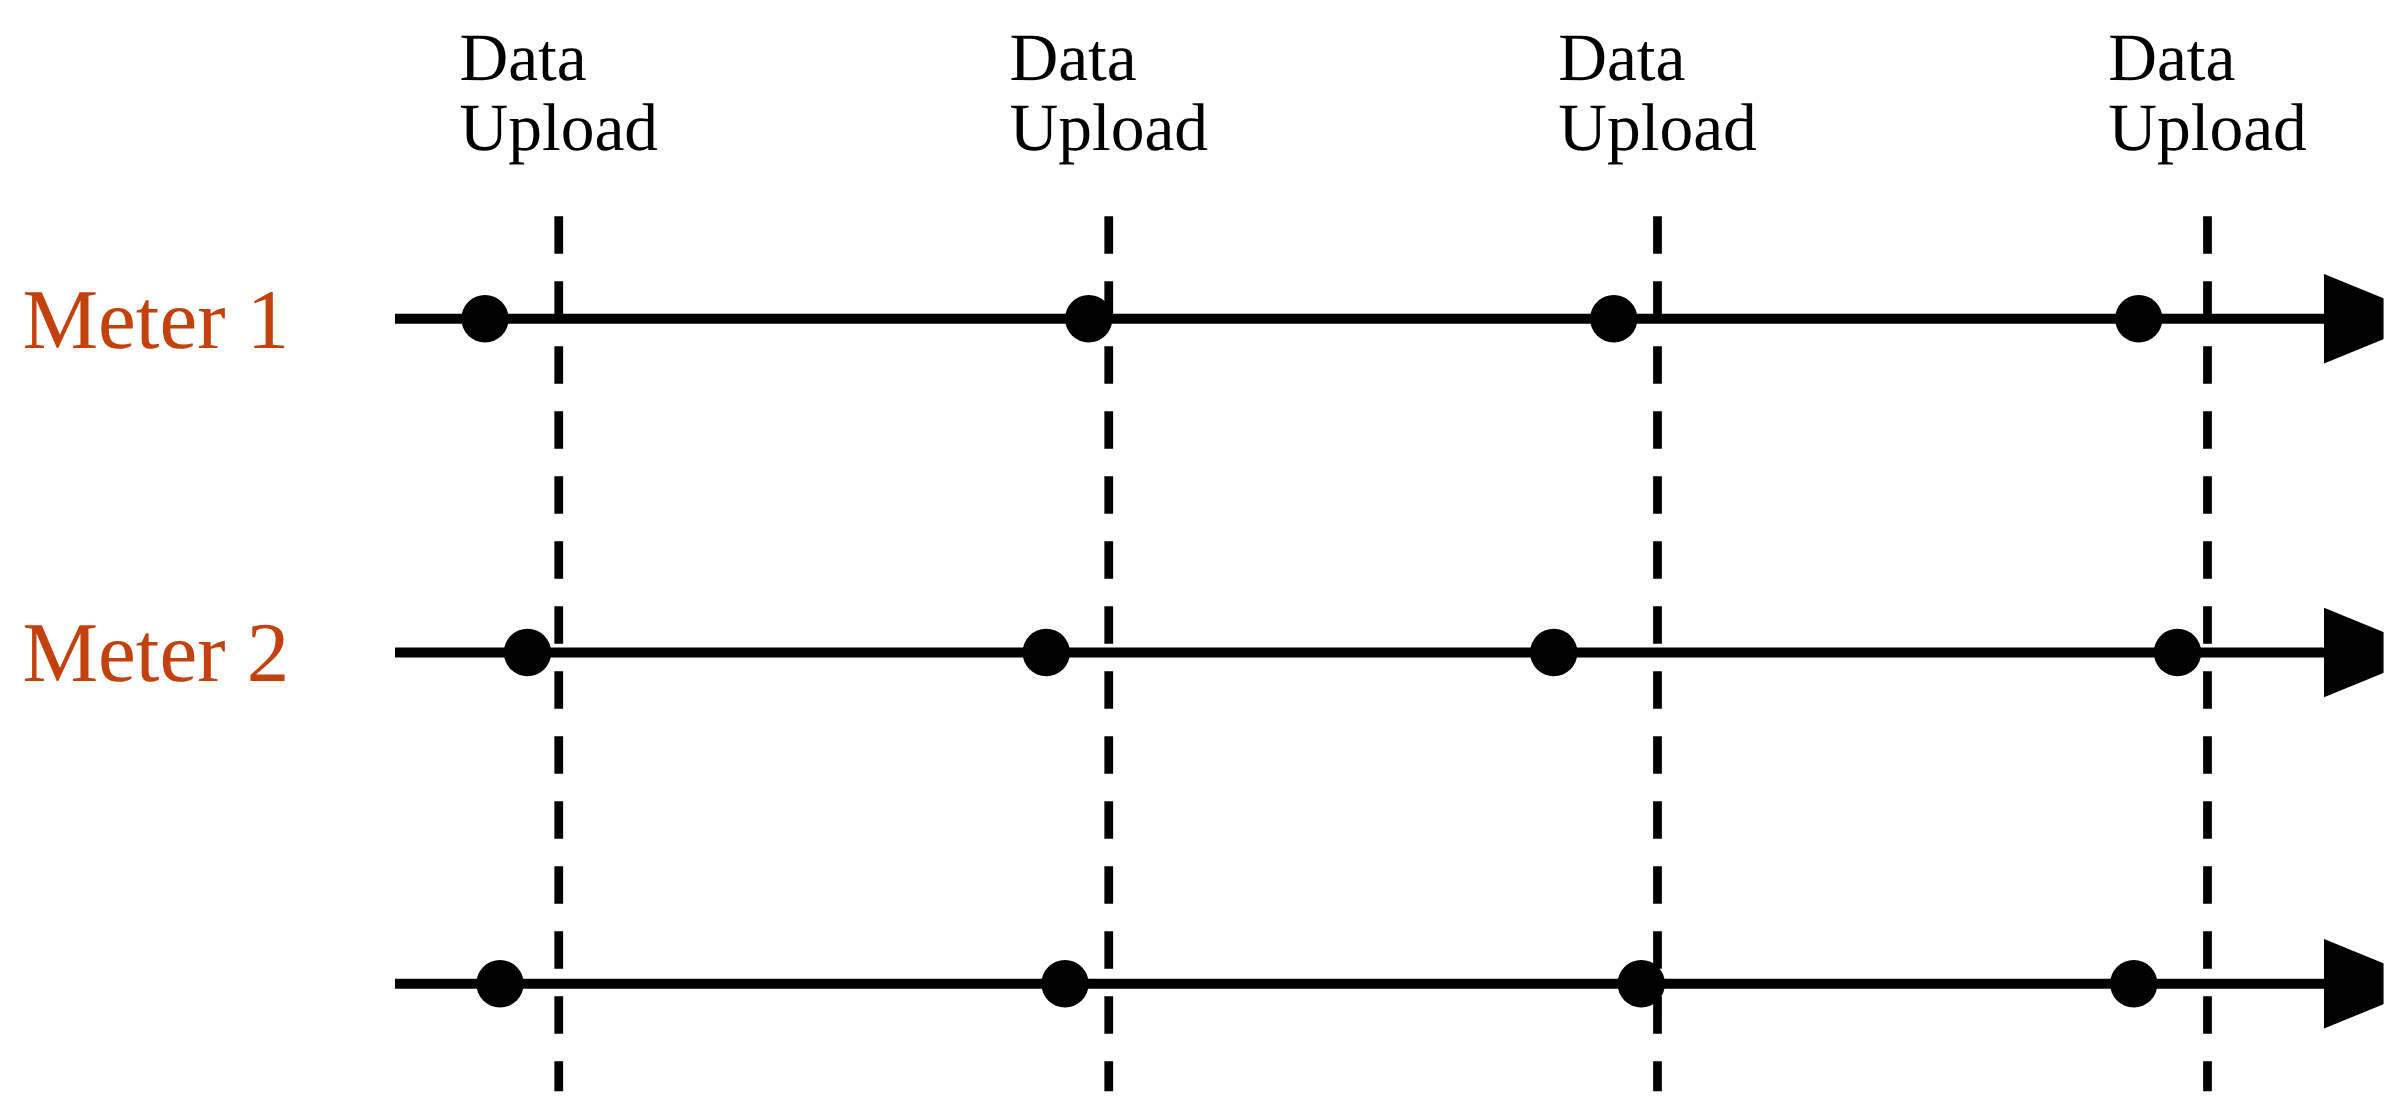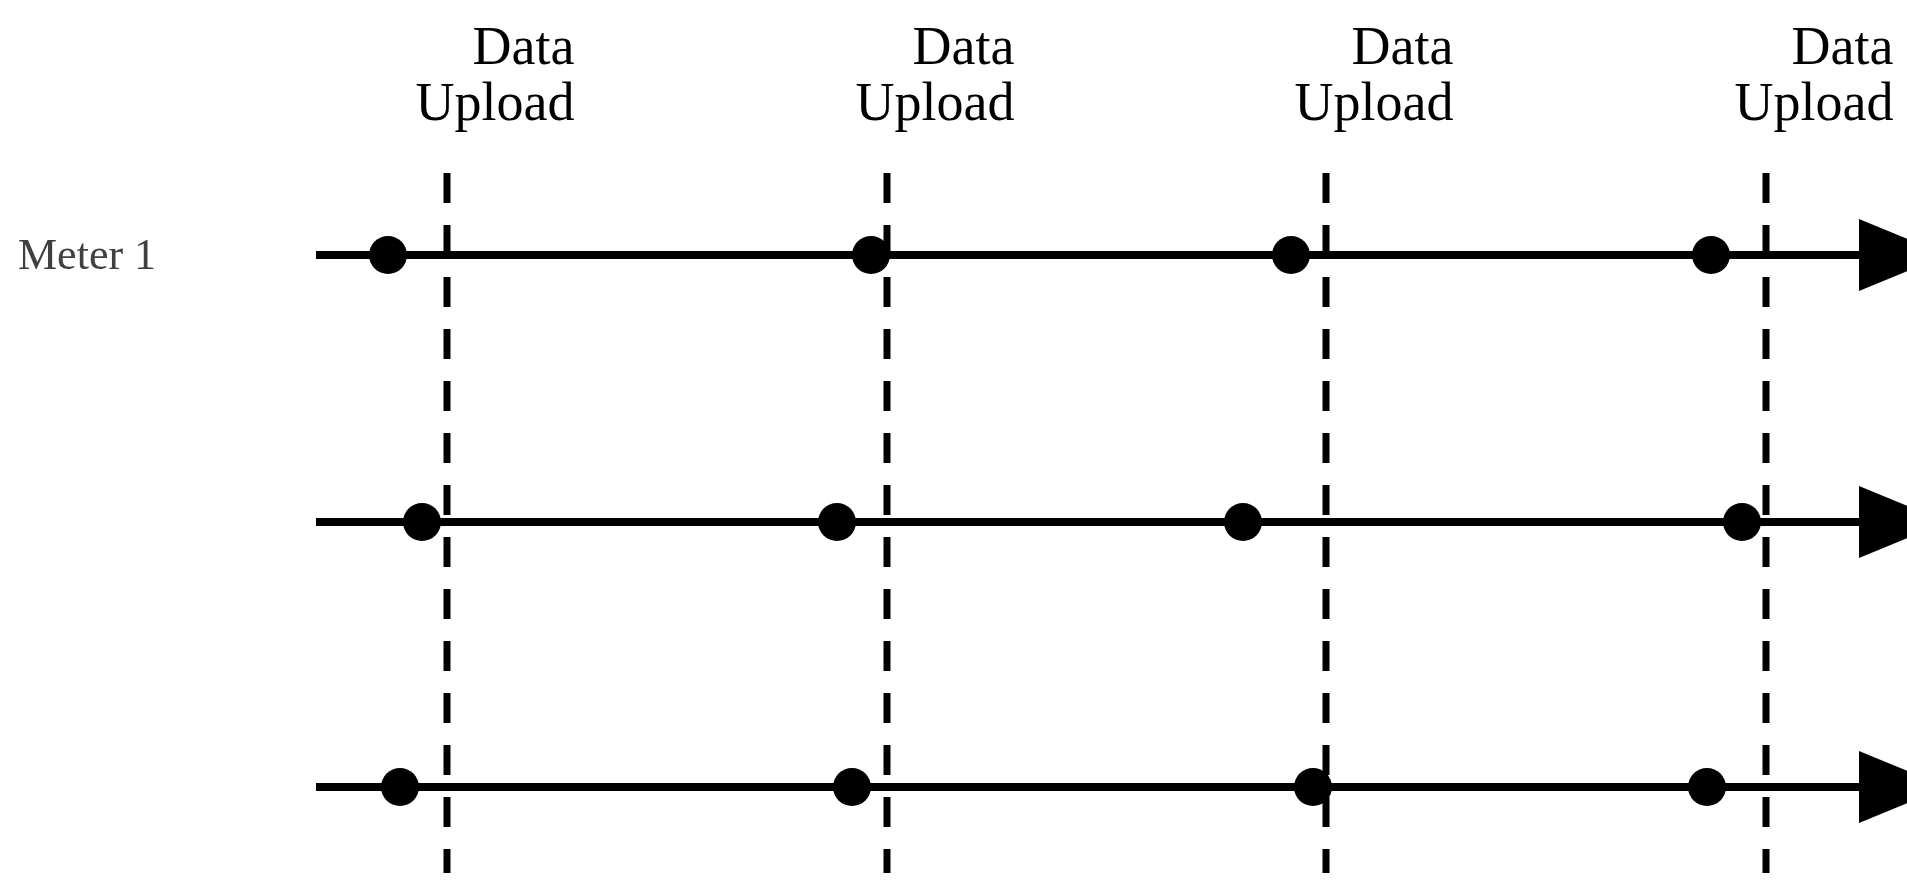--- a/index.html
+++ b/index.html
@@ -21,39 +21,38 @@
   #diagram-svg {
     position: absolute;
     top: 0;
     left: 0;
     width: 1907px;
     height: 890px;
     display: block;
   }
   .upload-label {
     position: absolute;
-    text-align: right;
+    text-align: left;
     font-family: "Liberation Serif", "DejaVu Serif", serif;
     font-size: 54px;
     line-height: 1.04;
     color: #000000;
     white-space: nowrap;
     transform: translateX(-50%);
     user-select: none;
-    margin-left: 48px;
   }
   .upload-label .lbl-line {
     display: block;
   }
   .meter-label {
     position: absolute;
     font-family: "Liberation Serif", "DejaVu Serif", serif;
-    font-size: 44px;
+    font-size: 68px;
     line-height: 1;
-    color: #404040;
+    color: #c2410c;
     white-space: nowrap;
     transform: translateY(-50%);
     user-select: none;
   }
 </style>
 </head>
 <body>
 
 <div id="diagram-root">
 
@@ -107,14 +106,15 @@
   <div class="upload-label" style="left:1326px; top:18px;">
     <span class="lbl-line">Data</span>
     <span class="lbl-line">Upload</span>
   </div>
   <div class="upload-label" style="left:1766px; top:18px;">
     <span class="lbl-line">Data</span>
     <span class="lbl-line">Upload</span>
   </div>
 
   <div class="meter-label" style="left:18px; top:255px;">Meter 1</div>
+  <div class="meter-label" style="left:18px; top:522px;">Meter 2</div>
 
 </div>
 
 </body></html>

